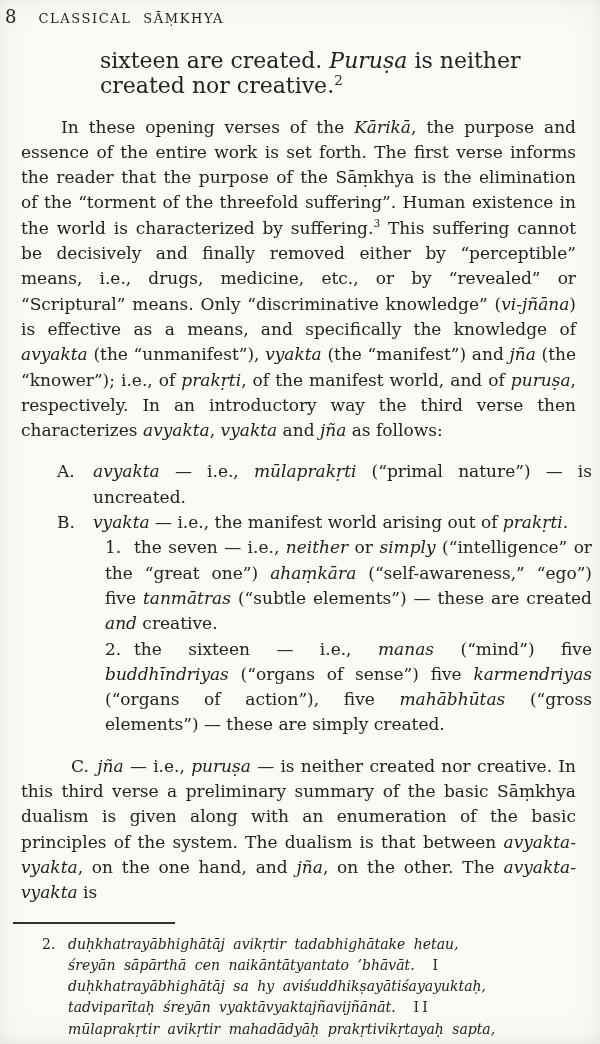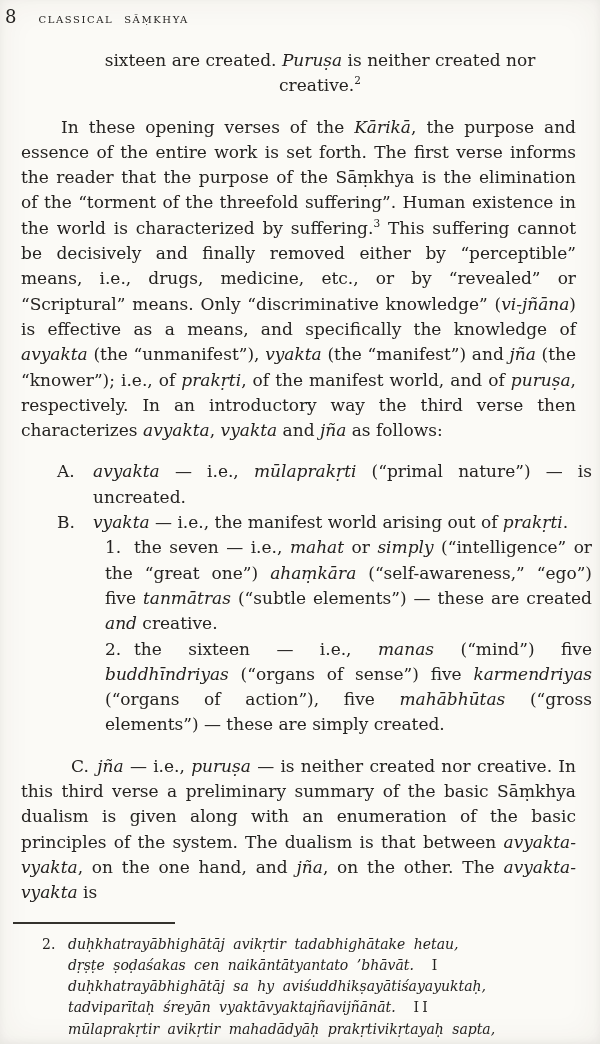--- a/index.html
+++ b/index.html
@@ -11,26 +11,26 @@
     padding:6px 8px 0 5px;
     background:var(--bg,#fbfaf6);
     color:var(--ink,#242220);
     font-family:"DejaVu Serif","Liberation Serif",serif;
     overflow:hidden;
     box-shadow:inset 0 0 34px rgba(60,50,30,0.06), inset 0 -2px 8px rgba(0,0,0,0.05);
   }
   
   .hdr{display:flex;align-items:baseline;margin-bottom:21px;}
   .pnum{font-size:18px;}
-  .rtitle{font-size:10px;letter-spacing:1.6px;margin-left:22px;word-spacing:6px;}
+  .rtitle{font-size:13px;letter-spacing:1.6px;margin-left:22px;word-spacing:6px;}
   
   .quote{
     margin:0 52px 2px 95px;
-    font-size:17px;line-height:25.3px;
-    text-align:center;
+    font-size:22px;line-height:25.3px;
+    text-align:left;
   }
   
   .body{
     margin:16px;
     font-size:17px;line-height:25.3px;
     text-align:justify;
   }
   .p1{text-indent:40px;}
   .pC{text-indent:50px;}
   sup{font-size:62%;line-height:0;vertical-align:super;}
@@ -85,39 +85,39 @@
       <span class="m1">A.</span>
       <span><i>avyakta</i> — i.e., <i>mūlaprakṛti</i> (“primal nature”) — is uncreated.</span>
     </div>
 
     <div class="li1">
       <span class="m1">B.</span>
       <span><i>vyakta</i> — i.e., the manifest world arising out of <i>prakṛti</i>.</span>
     </div>
 
     <div class="li2">
-      <span class="m2">1.</span><span>the seven — i.e., <i>mahat</i> or <i>simply</i> (“intelligence” or the “great one”) <i>ahaṃkāra</i> (“self-awareness,” “ego”) five <i>tanmātras</i> (“subtle elements”) — these are created <i>and</i> creative.</span>
+      <span class="m2">1.</span><span>the seven — i.e., <i>neither</i> or <i>simply</i> (“intelligence” or the “great one”) <i>ahaṃkāra</i> (“self-awareness,” “ego”) five <i>tanmātras</i> (“subtle elements”) — these are created <i>and</i> creative.</span>
     </div>
 
     <div class="li2">
       <span class="m2">2.</span><span>the sixteen — i.e., <i>manas</i> (“mind”) five <i>buddhīndriyas</i> (“organs of sense”) five <i>karmendriyas</i> (“organs of action”), five <i>mahābhūtas</i> (“gross elements”) — these are simply created.</span>
     </div>
 
   </div>
 
   <p class="body pC">C. <i>jña</i> — i.e., <i>puruṣa</i> — is neither created nor creative.  In this third verse a preliminary summary of the basic Sāṃkhya dualism is given along with an enumeration of the basic principles of the system.  The dualism is that between <i>avyakta-vyakta</i>, on the one hand, and <i>jña</i>, on the other.  The <i>avyakta-vyakta</i> is</p>
 
   <div class="fnrule"></div>
 
   <div class="fn">
 
     <div class="fn2">
       <span class="fnm">2.</span>
       <div class="vline"><i>duḥkhatrayābhighātāj avikṛtir tadabhighātake hetau,</i></div>
-      <div class="vline"><i>dṛṣṭe ṣoḍaśakas cen naikāntātyantato ’bhāvāt.</i><span class="rn">I</span></div>
+      <div class="vline"><i>śreyān sāpārthā cen naikāntātyantato ’bhāvāt.</i><span class="rn">I</span></div>
       <div class="vline"><i>duḥkhatrayābhighātāj sa hy aviśuddhikṣayātiśayayuktaḥ,</i></div>
       <div class="vline"><i>tadviparītaḥ śreyān vyaktāvyaktajñavijñānāt.</i><span class="rn">II</span></div>
       <div class="vline"><i>mūlaprakṛtir avikṛtir mahadādyāḥ prakṛtivikṛtayaḥ sapta,</i></div>
     </div>
 
     <p class="fn3">3. The three kinds of suffering are dealt with in the opening section of Chapter III.</p>
 
   </div>
 
 </div>

